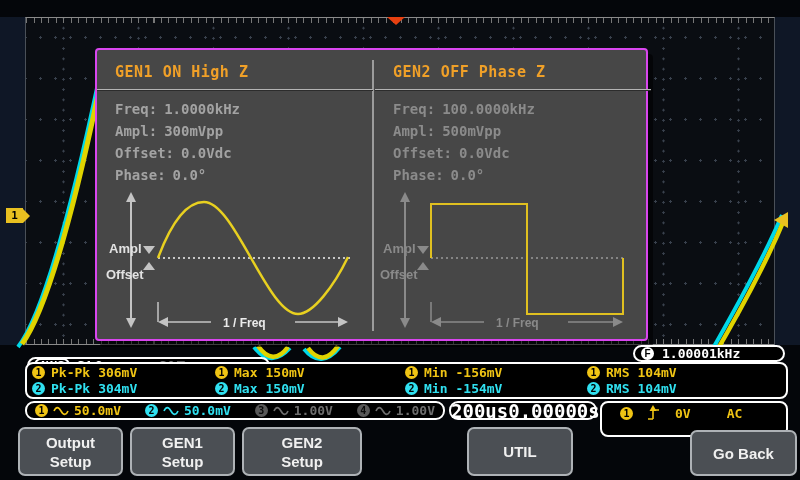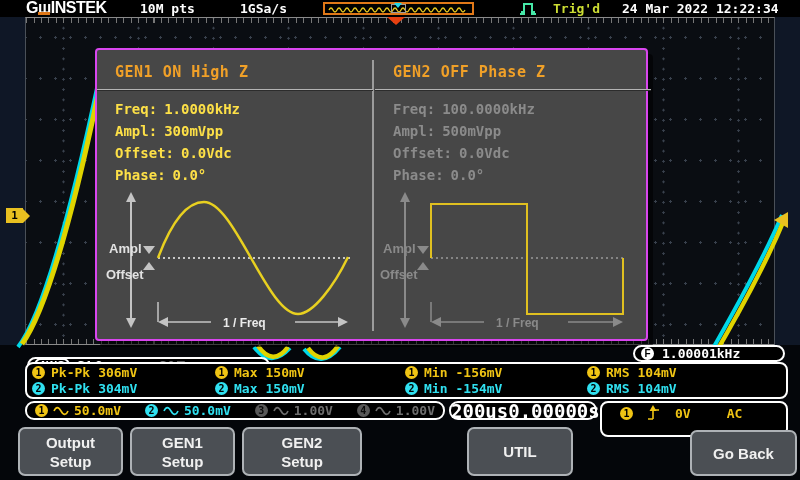--- a/index.html
+++ b/index.html
@@ -39,21 +39,21 @@
   .trig-marker { position:absolute; left:774px; top:212px; width:0; height:0; border-top:8px solid transparent; border-bottom:8px solid transparent; border-right:14px solid #e8c020; z-index:2; }
 
   
   .dialog { position:absolute; left:95px; top:48px; width:553px; height:293px; background:#474747;
             border:2px solid #d946ef; border-radius:4px; box-shadow:5px 6px 0 rgba(0,0,0,0.55); z-index:3; }
   .divider { position:absolute; left:275px; top:10px; bottom:8px; width:2px; background:#9c9c9c; }
   .panel { position:absolute; top:0; bottom:0; width:276px; }
   .panel.left { left:0; } .panel.right { left:278px; }
   .gen-title { margin:13px 0 0 18px; font:bold 15px "DejaVu Sans Mono",monospace; color:#f0a028; letter-spacing:0.5px; }
   .sep { margin-top:8px; height:2px; background:#b4b4b4; border-bottom:1px solid #2c2c2c; }
-  .params { margin:10px 0 0 18px; font:bold 14px "DejaVu Sans Mono",monospace; color:#fde047; }
+  .params { margin:10px 0 0 18px; font:bold 14px "DejaVu Sans Mono",monospace; color:#a3a3a3; }
   .params div { margin-bottom:6px; }
   .params .val { margin-left:7px; }
   .panel.right .params { color:#8b8b8b; }
   .diag { position:absolute; top:140px; }
   .panel.left .diag { left:4px; }
   .panel.right .diag { left:2px; }
 
   
   .pill { position:absolute; border:2px solid #fff; border-radius:9px; background:#000; display:flex; align-items:center; z-index:4; }
   .mono { font-family:"DejaVu Sans Mono",monospace; font-weight:bold; }
@@ -83,37 +83,20 @@
   
   .btn { position:absolute; top:427px; height:49px; background:#4b4f54; border:2px solid #aeb2b6; border-radius:7px;
          color:#f0f0f0; font:bold 15px "Liberation Sans",sans-serif; display:flex; flex-direction:column; align-items:center; justify-content:center; line-height:19px; z-index:5; }
   .on-badge { display:inline-block; background:#1563b8; color:#fff; border-radius:5px; padding:0 9px; font-size:14px; line-height:18px; margin-top:1px; }
 </style>
 </head>
 <body>
 
 <div class="screen">
 
-  <div class="topbar">
-    <div class="brand"><span>G</span><span class="w">ш</span><span>INSTEK</span></div>
-    <div class="tb-txt" style="left:140px">10M pts</div>
-    <div class="tb-txt" style="left:240px">1GSa/s</div>
-    <div class="membar">
-      <svg width="145" height="9" viewBox="0 0 145 9">
-        <path d="M3 5 q2 -4 4 0 t4 0 t4 0 t4 0 t4 0 t4 0 t4 0 t4 0 t4 0 t4 0 t4 0 t4 0 t4 0 t4 0 t4 0 t4 0 t4 0 t4 0 t4 0 t4 0 t4 0 t4 0 t4 0 t4 0 t4 0 t4 0 t4 0 t4 0 t4 0 t4 0 t4 0 t4 0 t4 0 t4 0" stroke="#e8c820" stroke-width="1.3" fill="none"></path>
-      </svg>
-      <div class="memwin"></div>
-      <div class="memtri"></div>
-    </div>
-    <svg style="position:absolute;left:519px;top:1px" width="23" height="15" viewBox="0 0 23 15">
-      <path d="M1 13 H5 V3 H13 V13 H17 M3 13 V10 M15 13 V10" stroke="#46e8a8" stroke-width="2" fill="none"></path>
-    </svg>
-    <div class="tb-txt trigd" style="left:553px">Trig'd</div>
-    <div class="tb-txt" style="left:622px">24 Mar 2022 12:22:34</div>
-  </div>
   <div class="redtri"></div>
 
   <div class="side-strip" style="left:0"></div>
   <div class="side-strip" style="left:775px"></div>
   <div class="grid">
     <div class="ticks-top"></div>
     <div class="ticks-bottom"></div>
   </div>
 
   <svg class="wave-svg" width="800" height="348" viewBox="0 0 800 348">

